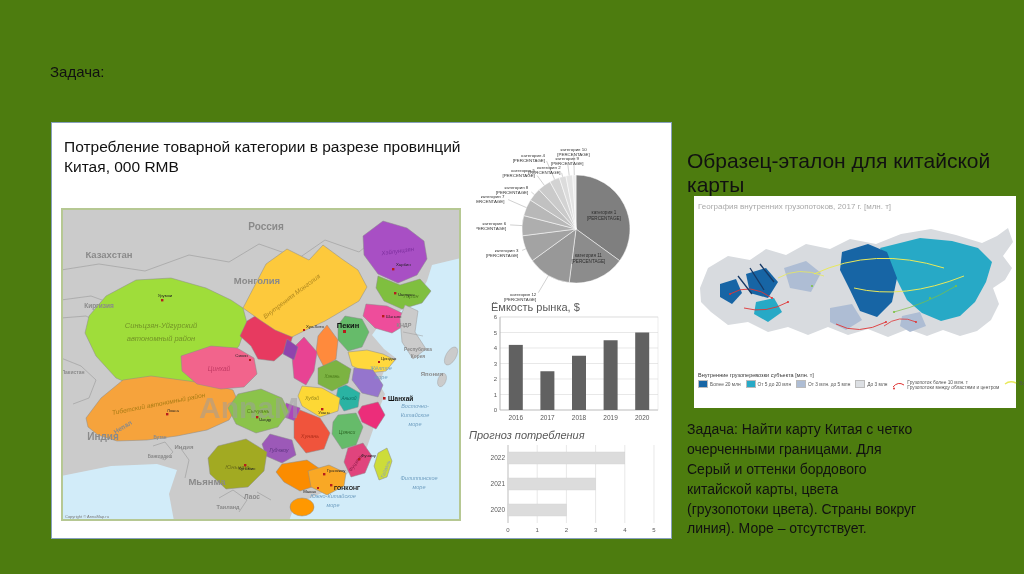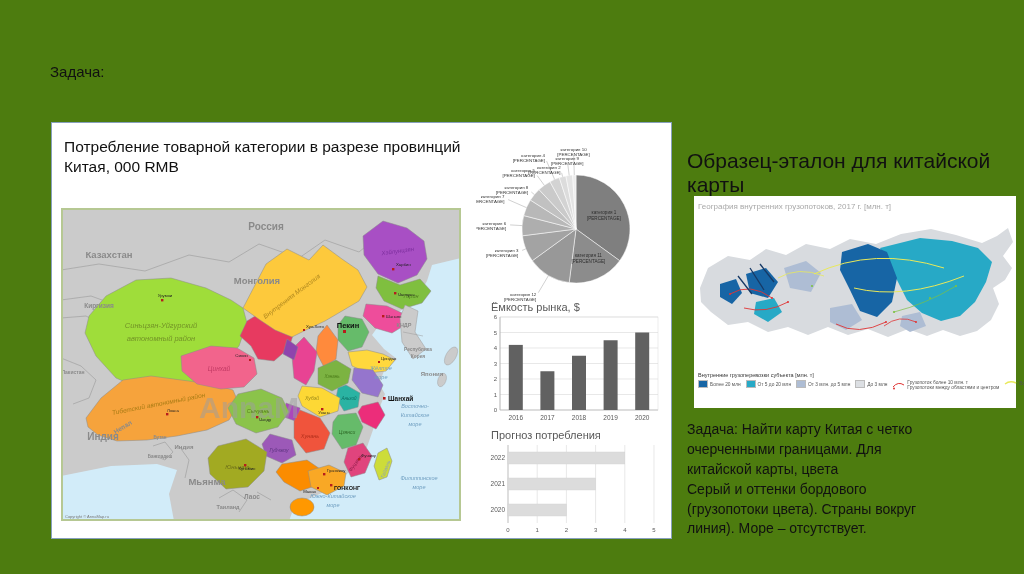--- a/index.html
+++ b/index.html
@@ -263,21 +263,21 @@
         <text x="31.8" y="109" text-anchor="middle" font-size="6.5" fill="#595959">2016</text>
         <rect x="56.4" y="60.25" width="14" height="38.75" fill="#616161"></rect>
         <text x="63.4" y="109" text-anchor="middle" font-size="6.5" fill="#595959">2017</text>
         <rect x="88" y="44.75" width="14" height="54.25" fill="#616161"></rect>
         <text x="95" y="109" text-anchor="middle" font-size="6.5" fill="#595959">2018</text>
         <rect x="119.6" y="29.25" width="14" height="69.75" fill="#616161"></rect>
         <text x="126.6" y="109" text-anchor="middle" font-size="6.5" fill="#595959">2019</text>
         <rect x="151.2" y="21.5" width="14" height="77.5" fill="#616161"></rect>
         <text x="158.2" y="109" text-anchor="middle" font-size="6.5" fill="#595959">2020</text>
       </svg>
-    <div class="chart-title" style="left:439px;top:306px;">Прогноз потребления</div>
+    <div class="chart-title" style="left:417px;top:306px;font-style:italic;">Прогноз потребления</div>
     <svg id="hbar" class="hbar-svg" viewBox="0 0 180 96">
         <line x1="24" y1="4" x2="24" y2="82" stroke="#909090" stroke-width="0.6"></line>
         <text x="24" y="91" text-anchor="middle" font-size="6" fill="#595959">0</text>
         <line x1="53.2" y1="4" x2="53.2" y2="82" stroke="#d9d9d9" stroke-width="0.6"></line>
         <text x="53.2" y="91" text-anchor="middle" font-size="6" fill="#595959">1</text>
         <line x1="82.4" y1="4" x2="82.4" y2="82" stroke="#d9d9d9" stroke-width="0.6"></line>
         <text x="82.4" y="91" text-anchor="middle" font-size="6" fill="#595959">2</text>
         <line x1="111.6" y1="4" x2="111.6" y2="82" stroke="#d9d9d9" stroke-width="0.6"></line>
         <text x="111.6" y="91" text-anchor="middle" font-size="6" fill="#595959">3</text>
         <line x1="140.8" y1="4" x2="140.8" y2="82" stroke="#d9d9d9" stroke-width="0.6"></line>
@@ -367,18 +367,18 @@
             </svg>
           <span>Все остальные грузопотоки</span>
         </span>
       </div>
     </div>
   </div>
 
   <div class="task-text">
     <div>Задача: Найти карту Китая с четко</div>
     <div>очерченными границами. Для</div>
+    <div>Серый и оттенки бордового</div>
     <div>китайской карты, цвета</div>
-    <div>Серый и оттенки бордового</div>
     <div>(грузопотоки цвета). Страны вокруг</div>
     <div>линия). Море – отсутствует.</div>
   </div>
 </div>
 
 </body></html>

